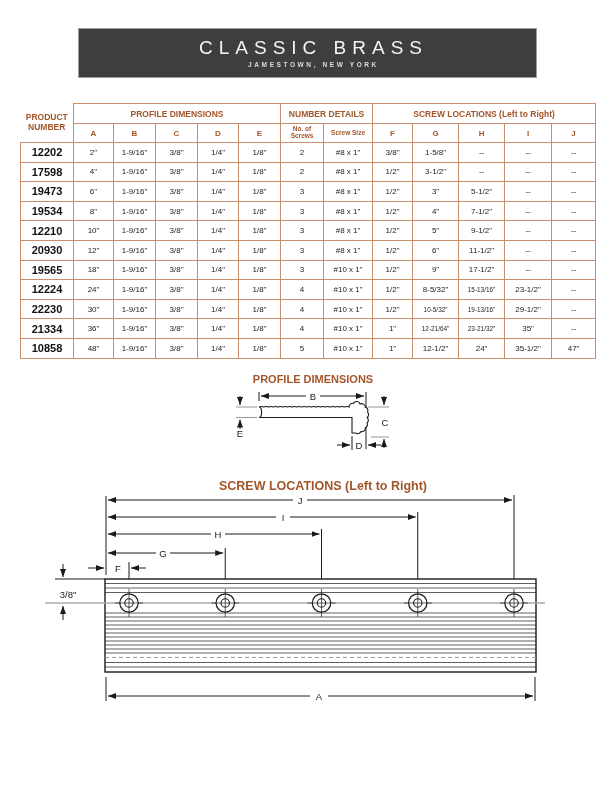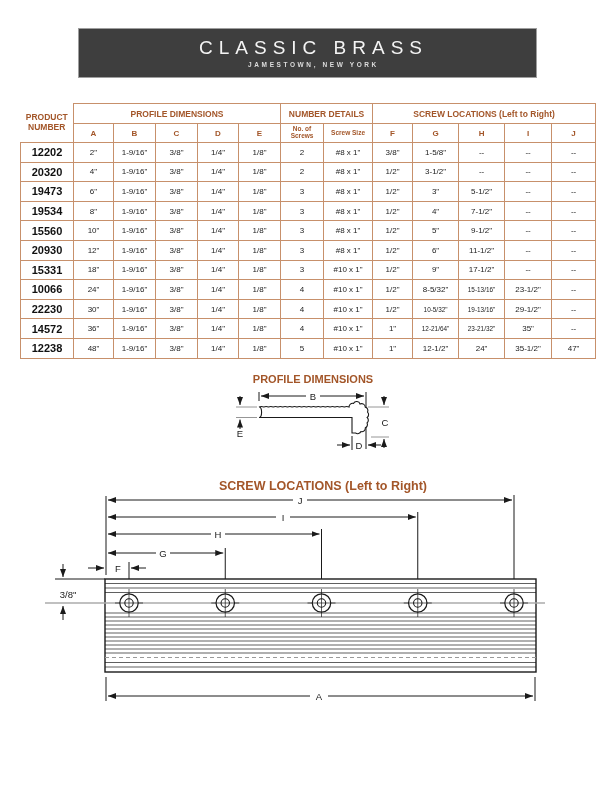--- a/index.html
+++ b/index.html
@@ -97,21 +97,21 @@
             <td>1/8"</td>
             <td>2</td>
             <td>#8 x 1"</td>
             <td>3/8"</td>
             <td>1-5/8"</td>
             <td>--</td>
             <td>--</td>
             <td>--</td>
           </tr>
           <tr>
-            <td class="prod">20320</td>
+            <td class="prod">17598</td>
             <td>4"</td>
             <td>1-9/16"</td>
             <td>3/8"</td>
             <td>1/4"</td>
             <td>1/8"</td>
             <td>2</td>
             <td>#8 x 1"</td>
             <td>1/2"</td>
             <td>3-1/2"</td>
             <td>--</td>
@@ -142,21 +142,21 @@
             <td>1/8"</td>
             <td>3</td>
             <td>#8 x 1"</td>
             <td>1/2"</td>
             <td>4"</td>
             <td>7-1/2"</td>
             <td>--</td>
             <td>--</td>
           </tr>
           <tr>
-            <td class="prod">15560</td>
+            <td class="prod">12210</td>
             <td>10"</td>
             <td>1-9/16"</td>
             <td>3/8"</td>
             <td>1/4"</td>
             <td>1/8"</td>
             <td>3</td>
             <td>#8 x 1"</td>
             <td>1/2"</td>
             <td>5"</td>
             <td>9-1/2"</td>
@@ -172,36 +172,36 @@
             <td>1/8"</td>
             <td>3</td>
             <td>#8 x 1"</td>
             <td>1/2"</td>
             <td>6"</td>
             <td>11-1/2"</td>
             <td>--</td>
             <td>--</td>
           </tr>
           <tr>
-            <td class="prod">15331</td>
+            <td class="prod">19565</td>
             <td>18"</td>
             <td>1-9/16"</td>
             <td>3/8"</td>
             <td>1/4"</td>
             <td>1/8"</td>
             <td>3</td>
             <td>#10 x 1"</td>
             <td>1/2"</td>
             <td>9"</td>
             <td>17-1/2"</td>
             <td>--</td>
             <td>--</td>
           </tr>
           <tr>
-            <td class="prod">10066</td>
+            <td class="prod">12224</td>
             <td>24"</td>
             <td>1-9/16"</td>
             <td>3/8"</td>
             <td>1/4"</td>
             <td>1/8"</td>
             <td>4</td>
             <td>#10 x 1"</td>
             <td>1/2"</td>
             <td>8-5/32"</td>
             <td class="small">15-13/16"</td>
@@ -217,36 +217,36 @@
             <td>1/8"</td>
             <td>4</td>
             <td>#10 x 1"</td>
             <td>1/2"</td>
             <td class="small">10-5/32"</td>
             <td class="small">19-13/16"</td>
             <td>29-1/2"</td>
             <td>--</td>
           </tr>
           <tr>
-            <td class="prod">14572</td>
+            <td class="prod">21334</td>
             <td>36"</td>
             <td>1-9/16"</td>
             <td>3/8"</td>
             <td>1/4"</td>
             <td>1/8"</td>
             <td>4</td>
             <td>#10 x 1"</td>
             <td>1"</td>
             <td class="small">12-21/64"</td>
             <td class="small">23-21/32"</td>
             <td>35"</td>
             <td>--</td>
           </tr>
           <tr>
-            <td class="prod">12238</td>
+            <td class="prod">10858</td>
             <td>48"</td>
             <td>1-9/16"</td>
             <td>3/8"</td>
             <td>1/4"</td>
             <td>1/8"</td>
             <td>5</td>
             <td>#10 x 1"</td>
             <td>1"</td>
             <td>12-1/2"</td>
             <td>24"</td>

